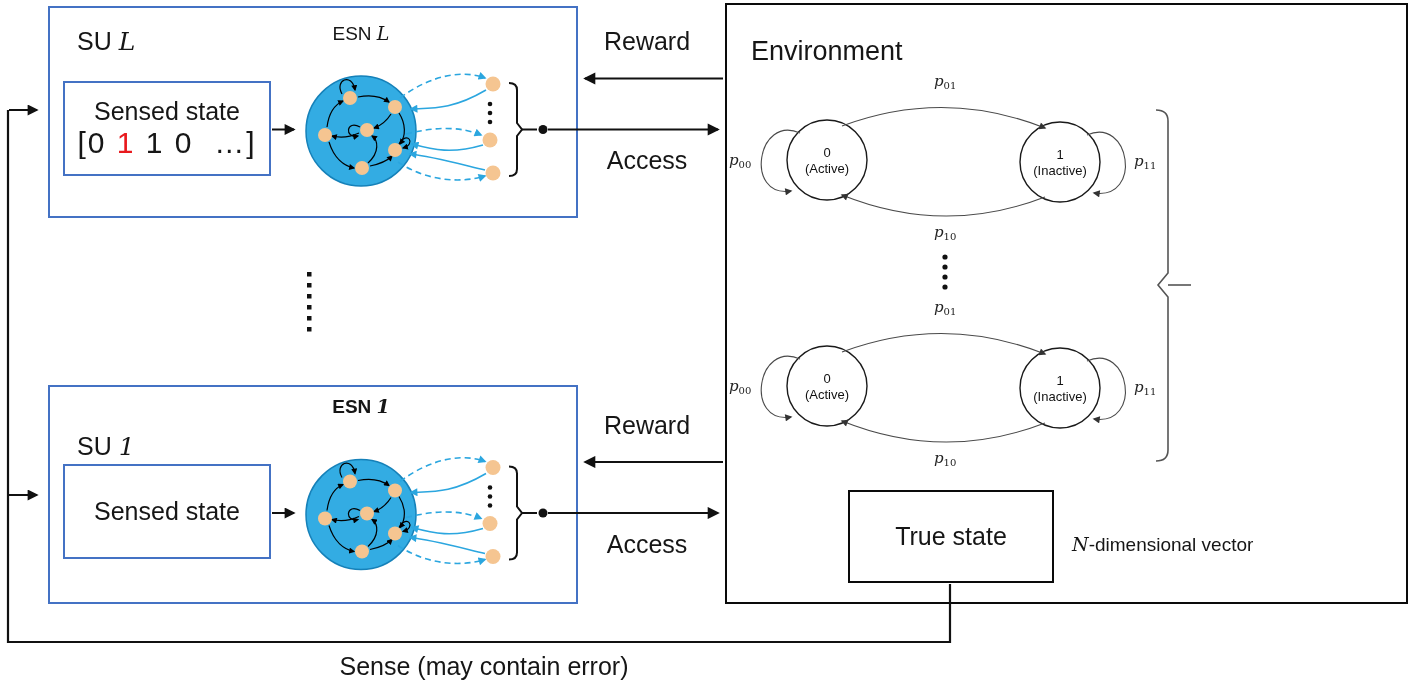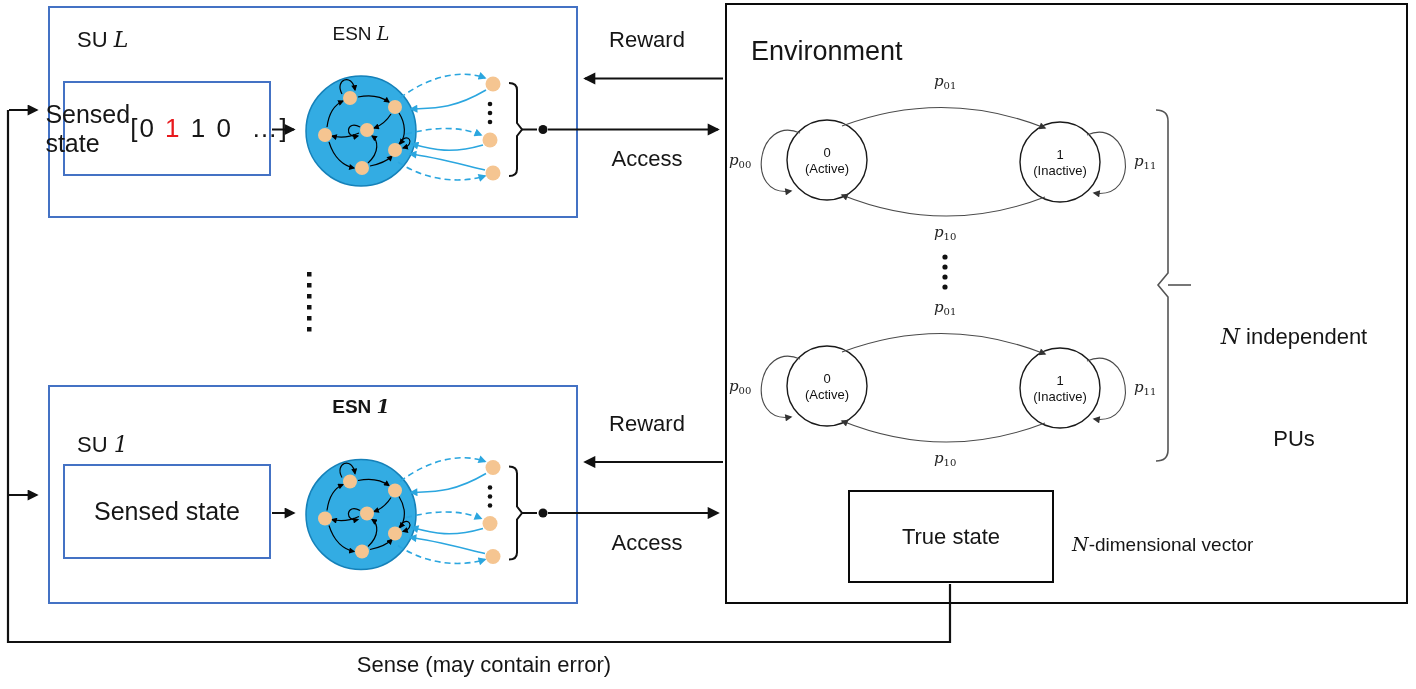--- a/index.html
+++ b/index.html
@@ -3,28 +3,28 @@
 <meta charset="utf-8">
 <style>
   html,body{margin:0;padding:0;background:#fff;}
   #canvas{
     position:relative;width:1416px;height:689px;background:#fff;overflow:hidden;
     font-family:"Liberation Sans",sans-serif;color:#161616;
   }
   .box{position:absolute;box-sizing:border-box;background:transparent;}
   .su-box{border:2.5px solid #4472C4;}
   .env-box{border:2.5px solid #0a0a0a;}
-  .sensed-box{border:2.5px solid #4472C4;display:flex;justify-content:center;align-items:center;}
+  .sensed-box{border:2.5px solid #4472C4;display:flex;flex-direction:column;justify-content:center;align-items:center;}
   .true-box{border:2.5px solid #0a0a0a;display:flex;flex-direction:row;justify-content:center;align-items:center;}
   .lbl{position:absolute;white-space:pre;line-height:1.15;}
   .ctr{text-align:center;}
-  .f25{font-size:22px;}
+  .f25{font-size:25px;}
   .f27{font-size:27px;margin-top:12px;}
   .f19{font-size:19px;}
-  .vec{font-size:26px;letter-spacing:2px;white-space:pre;}
+  .vec{font-size:30px;letter-spacing:2px;white-space:pre;}
   .vec-red{color:#E8191D;}
   .mvar{font-family:"DejaVu Serif","Liberation Serif",serif;font-style:italic;}
   .sensed-label{font-size:25px;}
   svg{position:absolute;left:0;top:0;}
   .plab{font-family:"DejaVu Serif","Liberation Serif",serif;font-size:15px;fill:#222;}
   .pvar{font-style:italic;}
   .psub{font-size:10px;}
   .state{font-family:"Liberation Sans",sans-serif;font-size:13px;fill:#111;}
 </style>
 </head>
@@ -175,22 +175,18 @@
   <div class="lbl f25" style="left:77px;top:408px;margin-top:24px;"><span>SU </span><span class="mvar">1</span></div>
   <div class="lbl f19 ctr" style="left:296px;top:396px;width:130px;font-weight:bold;"><span>ESN </span><span class="mvar">1</span></div>
 
   <div class="lbl f25 ctr" style="left:577px;top:27px;width:140px;">Reward</div>
   <div class="lbl f25 ctr" style="left:577px;top:146px;width:140px;">Access</div>
   <div class="lbl f25 ctr" style="left:577px;top:411px;width:140px;">Reward</div>
   <div class="lbl f25 ctr" style="left:577px;top:530px;width:140px;">Access</div>
 
   <div class="lbl f27" style="left:751px;top:24px;">Environment</div>
 
-  <div class="lbl f25 ctr" style="left:1180px;top:252px;width:228px;line-height:34px;">
-    <div><span class="mvar">N</span><span> independent</span></div>
-    <div>PUs</div>
-  </div>
 
   <div class="lbl f19" style="left:1072px;top:534px;"><span class="mvar">N</span><span>-dimensional vector</span></div>
 
   <div class="lbl f25 ctr" style="left:334px;top:652px;width:300px;">Sense (may contain error)</div>
 
 </div>
 
 </body></html>

